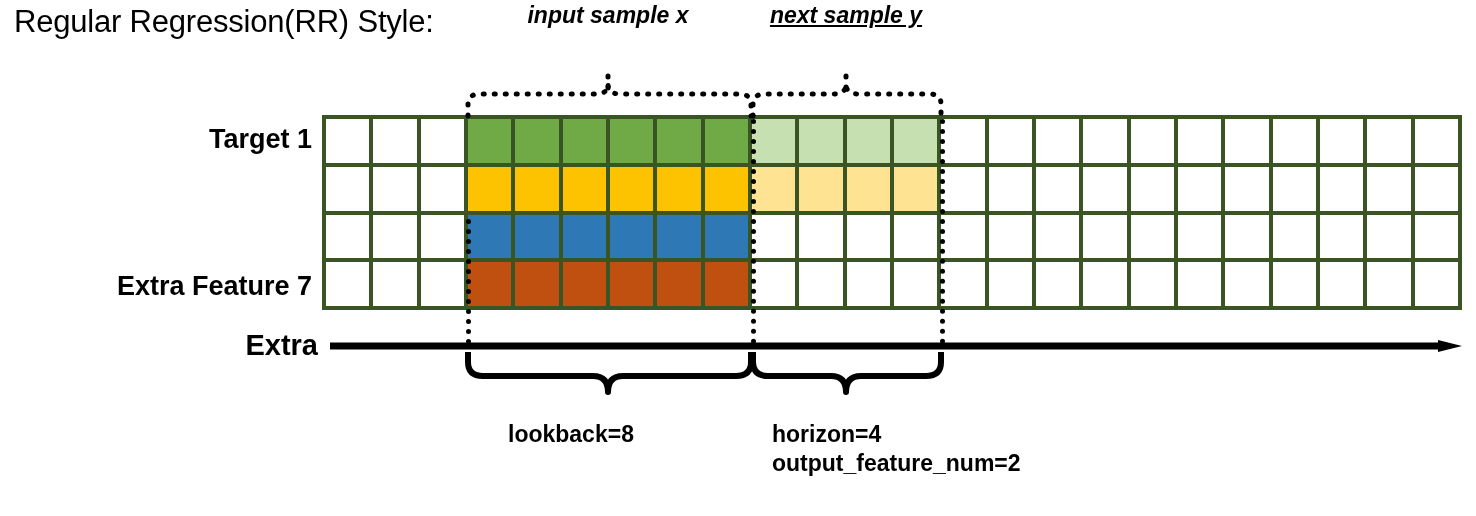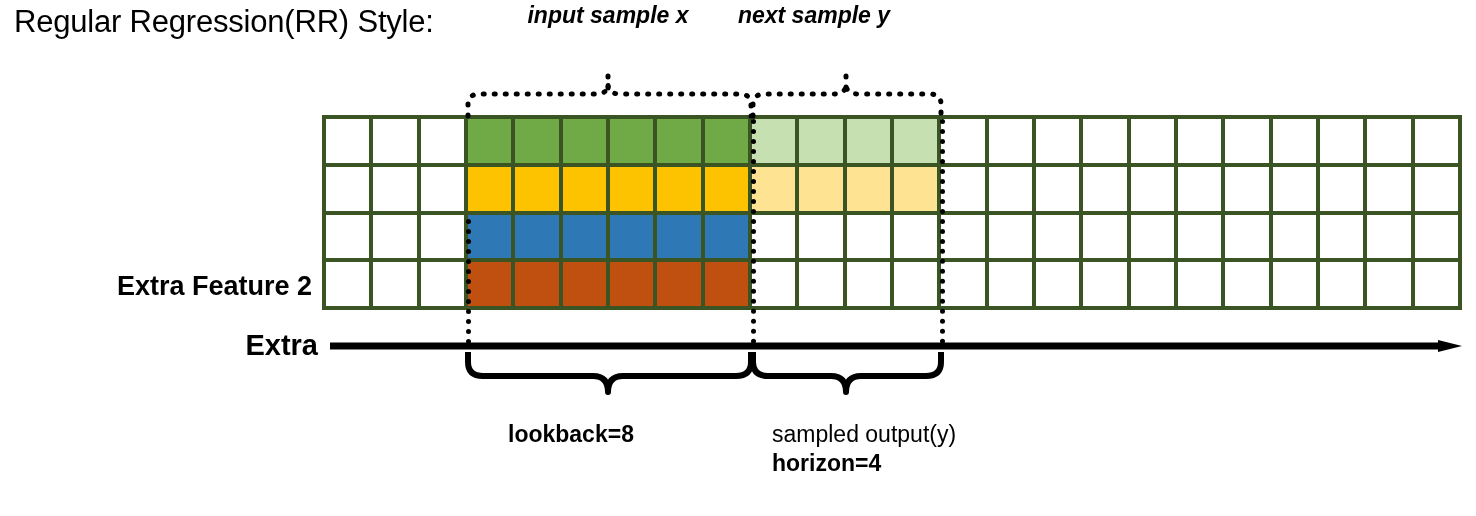--- a/index.html
+++ b/index.html
@@ -39,21 +39,22 @@
   .botgroup .kv{font-weight:bold;}
 
   svg{display:block;overflow:visible;}
 </style>
 </head>
 <body>
 
 <div class="abs" id="title">Regular Regression(RR) Style:</div>
 
 <div class="abs" id="rowlabels">
-  <div class="rl" style="top:147px">Extra Feature 2</div>
+  <div class="rl" style="top:0px">Target 1</div>
+  <div class="rl" style="top:147px">Extra Feature 7</div>
 </div>
 
 <div class="abs" id="grid">
     <div class="cell" style="background: rgb(255, 255, 255);"></div>
     <div class="cell" style="background: rgb(255, 255, 255);"></div>
     <div class="cell" style="background: rgb(255, 255, 255);"></div>
     <div class="cell" style="background: rgb(111, 170, 70);"></div>
     <div class="cell" style="background: rgb(111, 170, 70);"></div>
     <div class="cell" style="background: rgb(111, 170, 70);"></div>
     <div class="cell" style="background: rgb(111, 170, 70);"></div>
@@ -152,21 +153,21 @@
 
   <path d="M 468,84 L 468,72 Q 468,62 480,62 L 596,62 Q 608,62 608,52 Q 608,62 620,62 L 739,62 Q 751,62 751,72 L 751,84" fill="none" stroke="#000" stroke-width="5" stroke-linecap="round" stroke-dasharray="1 10"></path>
 
   <path d="M 608,56 L 608,40" fill="none" stroke="#000" stroke-width="5" stroke-linecap="round" stroke-dasharray="1 10"></path>
 
   <path d="M 753,84 L 753,72 Q 753,62 765,62 L 834,62 Q 846,62 846,52 Q 846,62 858,62 L 929,62 Q 941,62 941,72 L 941,84" fill="none" stroke="#000" stroke-width="5" stroke-linecap="round" stroke-dasharray="1 10"></path>
   <path d="M 846,56 L 846,40" fill="none" stroke="#000" stroke-width="5" stroke-linecap="round" stroke-dasharray="1 10"></path>
 </svg>
 
 <div class="abs topbrace-label" style="left:508px;top:2px;width:200px;">input sample x</div>
-<div class="abs topbrace-label" style="left:714px;top:2px;width:200px;">next sample y</div>
+<div class="abs topbrace-label" style="left:746px;top:2px;width:200px;text-decoration:underline;">next sample y</div>
 
 <div class="abs vdot" style="left:466px;top:219px;height:125px;"></div>
 <div class="abs vdot" style="left:751px;top:119px;height:225px;"></div>
 <div class="abs vdot" style="left:940px;top:119px;height:225px;"></div>
 
 <div class="abs" id="timelabel">Extra</div>
 <svg class="abs" id="timeaxis" viewBox="0 0 1132 12">
   <line x1="0" y1="6" x2="1112" y2="6" stroke="#000" stroke-width="7"></line>
   <polygon points="1108,0 1132,6 1108,12" fill="#000"></polygon>
 </svg>
@@ -176,15 +177,15 @@
   <path d="M 468,0 L 468,10 Q 468,24 483,24 L 593,24 Q 608,24 608,40 Q 608,24 623,24 L 736,24 Q 751,24 751,10 L 751,0" fill="none" stroke="#000" stroke-width="6" stroke-linecap="butt" stroke-linejoin="round"></path>
 
   <path d="M 753,0 L 753,10 Q 753,24 768,24 L 831,24 Q 846,24 846,40 Q 846,24 861,24 L 926,24 Q 941,24 941,10 L 941,0" fill="none" stroke="#000" stroke-width="6" stroke-linecap="butt" stroke-linejoin="round"></path>
 </svg>
 
 <div class="abs botgroup" style="left:508px;top:420px;">
   <div class="kv">lookback=8</div>
 </div>
 
 <div class="abs botgroup" style="left:772px;top:420px;">
-  <div class="ttl">sampled output(y)</div>
   <div class="kv">horizon=4</div>
+  <div class="kv">output_feature_num=2</div>
 </div>
 
 </body></html>

